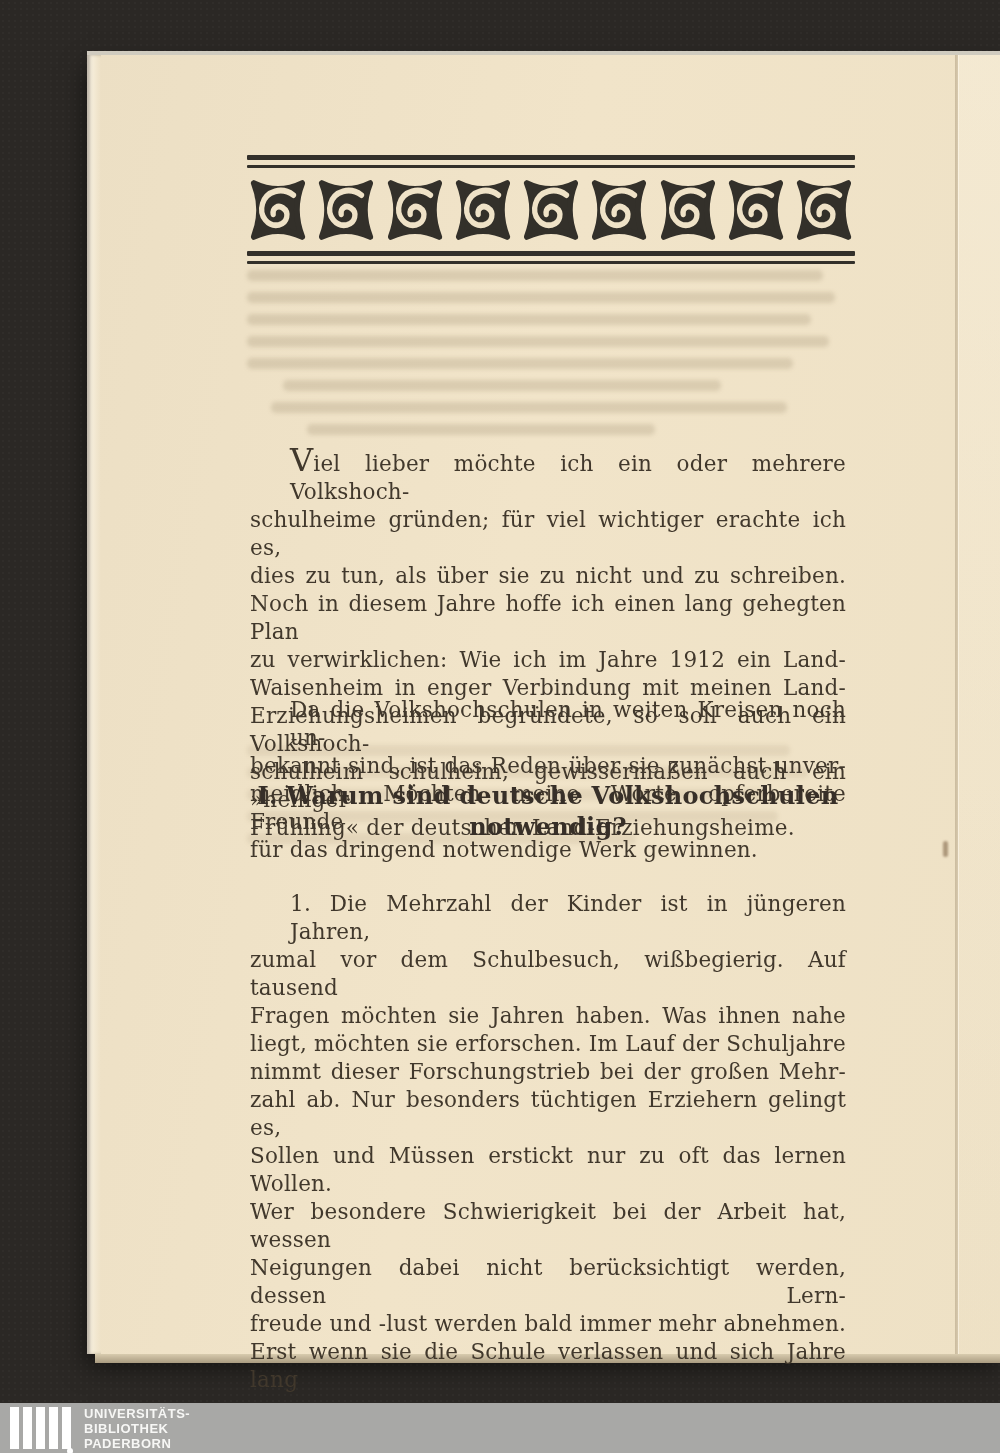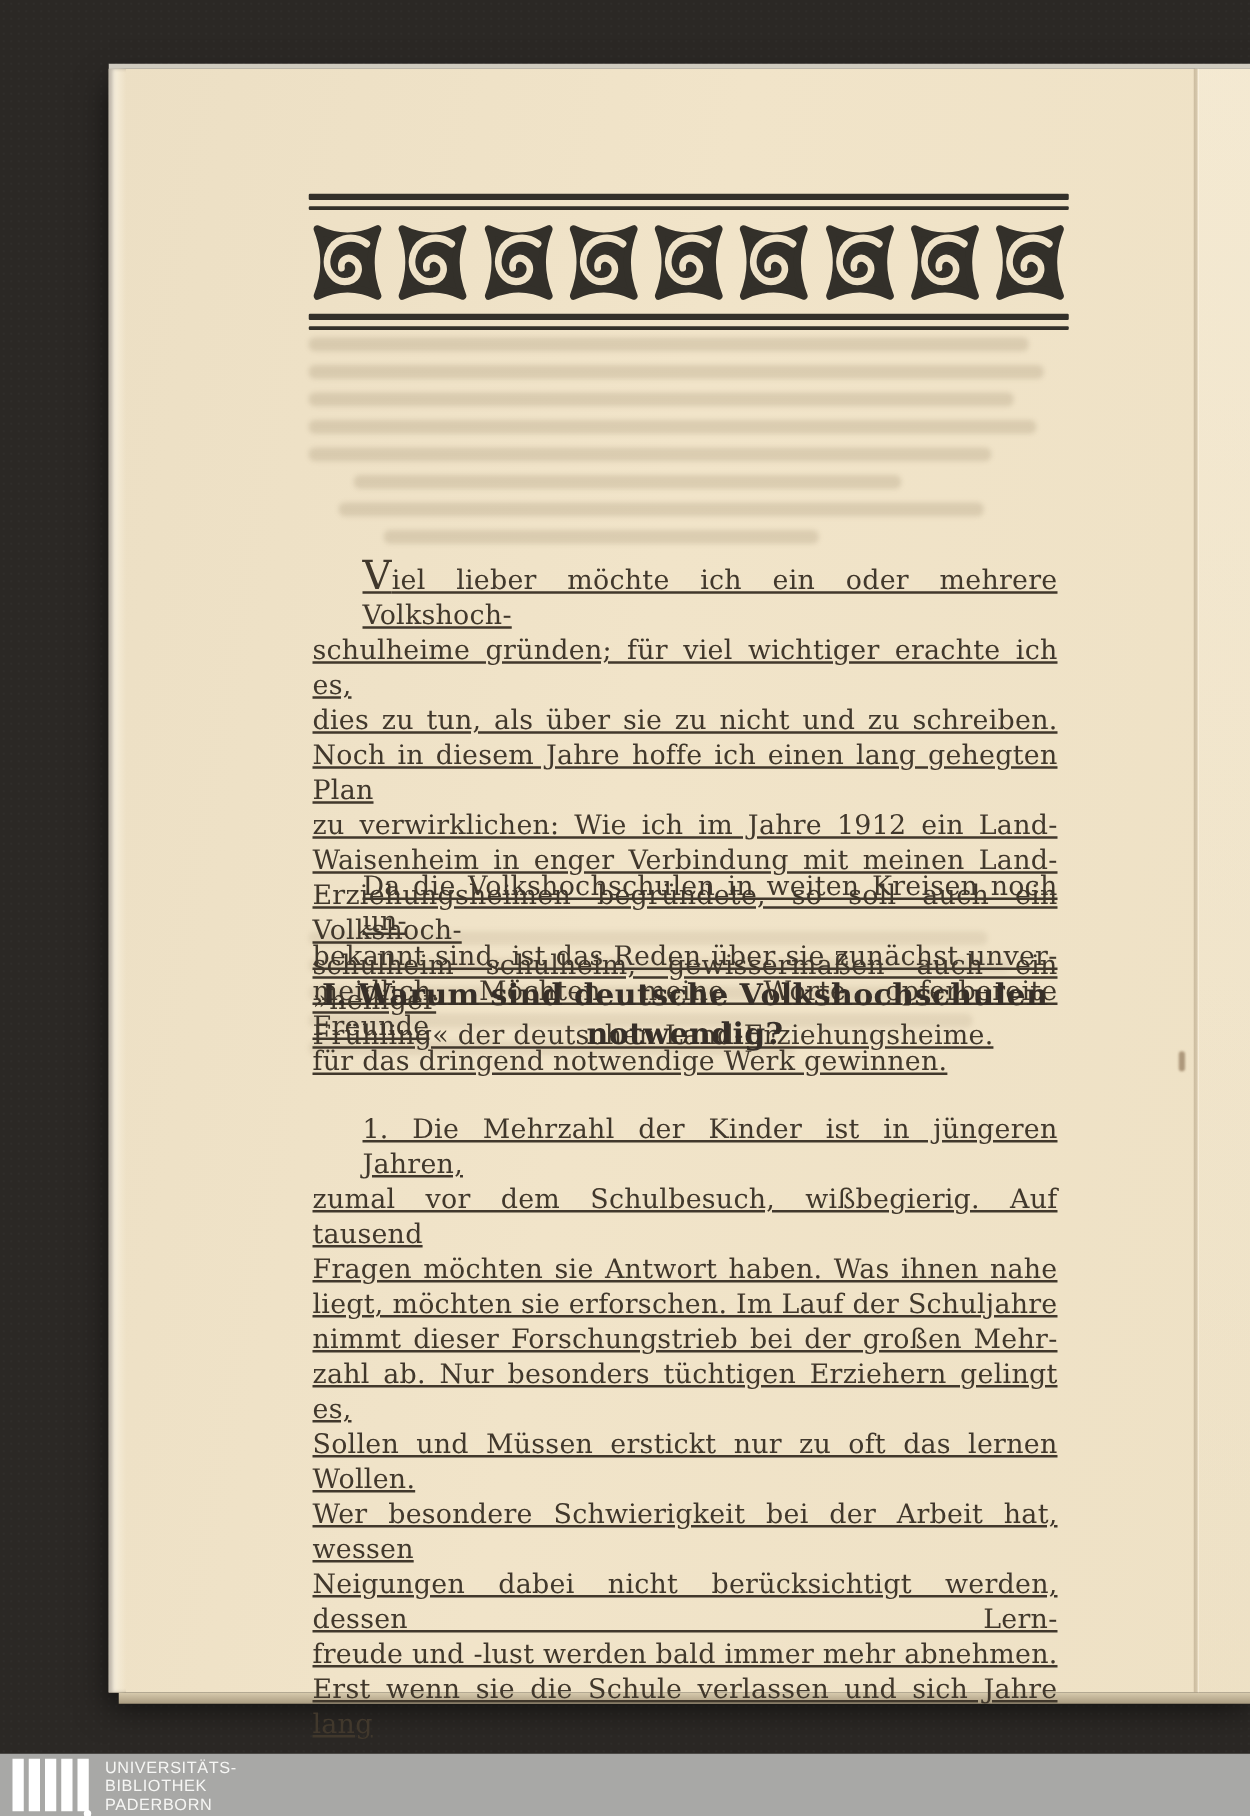--- a/index.html
+++ b/index.html
@@ -49,35 +49,35 @@
   .rule.thin{height:3px;margin-top:5px;}
   .orn-row{display:flex;justify-content:space-between;margin:10px 2px 9px 2px;}
   svg.orn{width:58px;height:64px;display:block;}
   
   .ghost{position:absolute;filter:blur(2px);}
   .ghost .g{height:11px;border-radius:5px;background:rgba(96,74,42,.15);margin-bottom:11px;}
   .ghost.faint .g{background:rgba(96,74,42,.09);}
   
   .textcol{
     position:absolute;left:163px;width:596px;color:#41382c;
-    font-size:21.5px;line-height:28px;letter-spacing:.2px;text-decoration:underline;
+    font-size:21.5px;line-height:28px;letter-spacing:.2px;
   }
   .line{text-align:justify;text-align-last:justify;}
   .line.last{text-align-last:left;}
   .line.first{padding-left:40px;}
   .para1{top:391px}.para2{top:641px}.para3{top:835px}
   .para1 .line.first::first-letter{font-size:32px;}
   .heading{
     position:absolute;left:163px;top:725px;width:596px;text-align:center;
     font-weight:bold;font-size:24px;line-height:31px;color:#372f28;letter-spacing:.3px;
   }
   
   .wm-band{
     position:absolute;left:0;bottom:0;width:100%;height:50px;
-    background:#a8a8a6;display:flex;align-items:center;
+    background:#a8a8a6;display:flex;align-items:center;font-weight:bold;
   }
   .logo-bars{position:relative;display:flex;gap:4px;margin-left:10px;height:42px;}
   .logo-bars .bar{width:9px;height:42px;background:#ffffff;}
   .logo-bars .dot{
     position:absolute;right:-2px;bottom:-5px;width:6px;height:6px;border-radius:50%;background:#ffffff;
   }
   .wm-text{
     margin-left:13px;color:#f7f7f5;font-family:"Liberation Sans",sans-serif;
     font-size:13px;line-height:15px;letter-spacing:.5px;
   }
@@ -179,21 +179,21 @@
       </div>
 
     <div class="heading">
       <div>I. Warum sind deutsche Volkshochschulen</div>
       <div>notwendig?</div>
     </div>
 
     <div class="textcol para3">
         <div class="line first">1. Die Mehrzahl der Kinder ist in jüngeren Jahren,</div>
         <div class="line">zumal vor dem Schulbesuch, wißbegierig.  Auf tausend</div>
-        <div class="line">Fragen möchten sie Antwort haben.  Was ihnen nahe</div>
+        <div class="line">Fragen möchten sie Jahren haben.  Was ihnen nahe</div>
         <div class="line">liegt, möchten sie erforschen.  Im Lauf der Schuljahre</div>
         <div class="line">nimmt dieser Forschungstrieb bei der großen Mehr-</div>
         <div class="line">zahl ab.  Nur besonders tüchtigen Erziehern gelingt es,</div>
         <div class="line">Sollen und Müssen erstickt nur zu oft das lernen Wollen.</div>
         <div class="line">Wer besondere Schwierigkeit bei der Arbeit hat, wessen</div>
         <div class="line">Neigungen dabei nicht berücksichtigt werden, dessen Lern-</div>
         <div class="line">freude und -lust werden bald immer mehr abnehmen.</div>
         <div class="line last">Erst wenn sie die Schule verlassen und sich Jahre lang</div>
       </div>
   </div>

